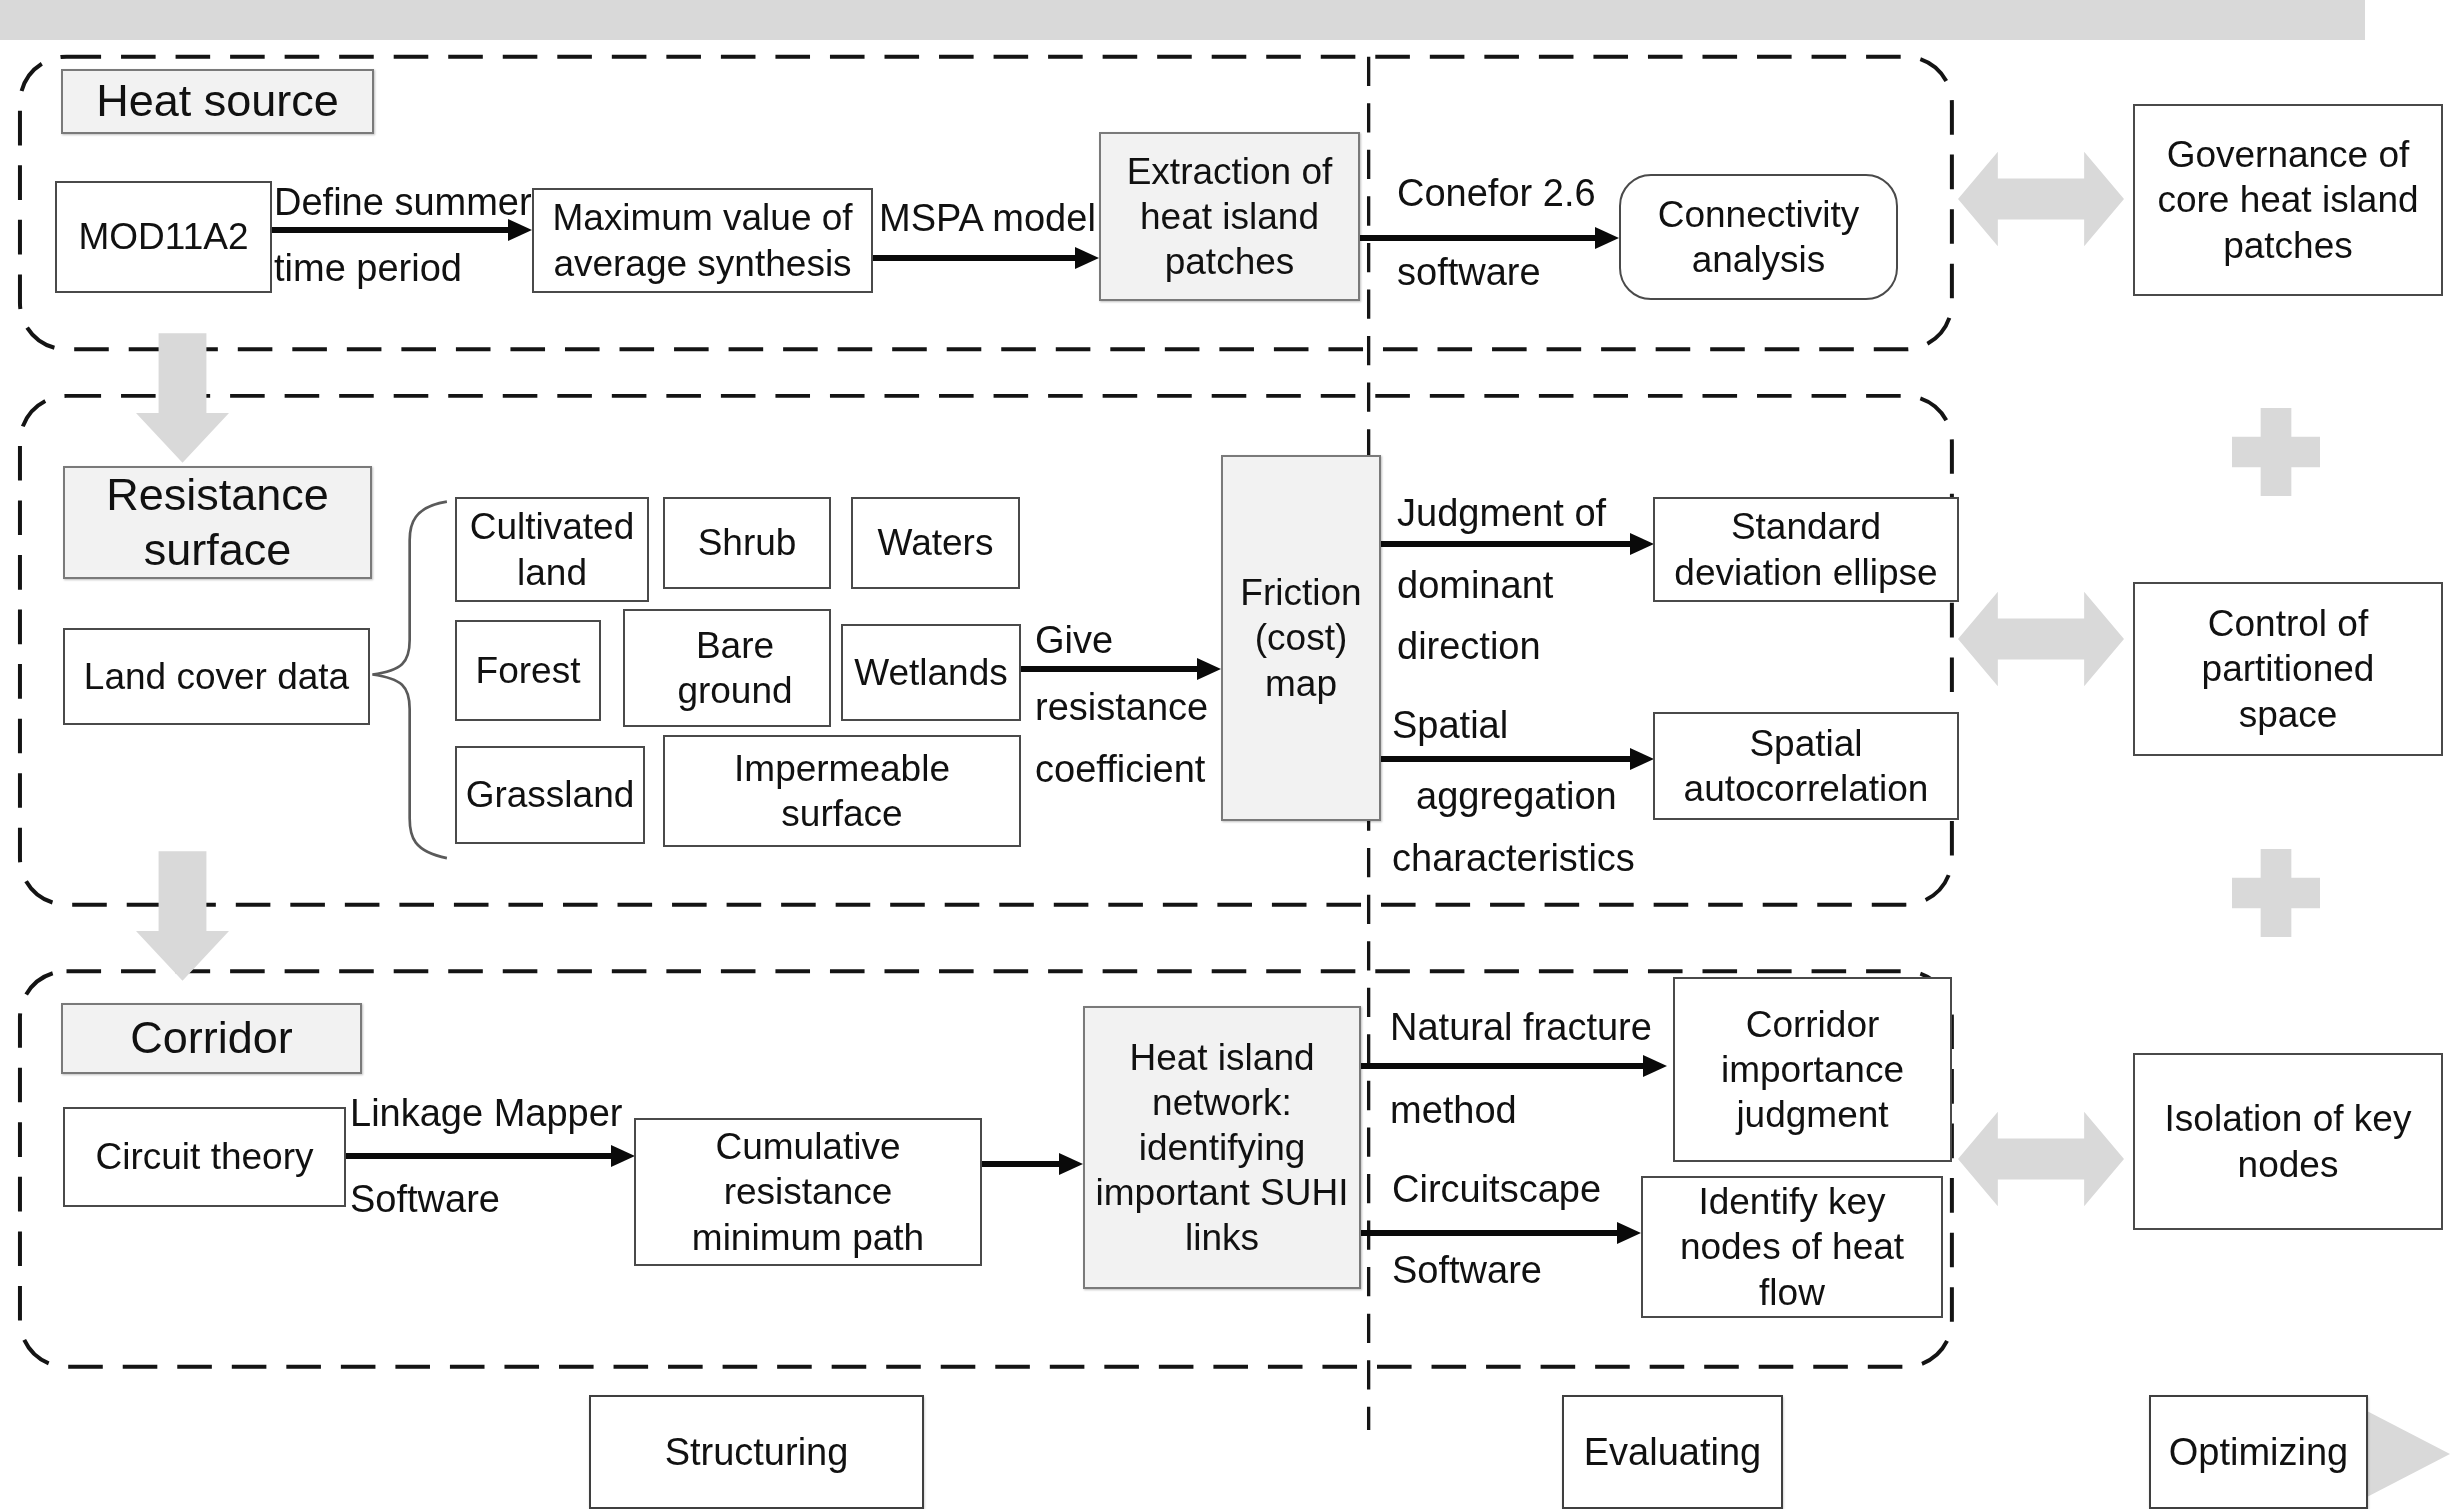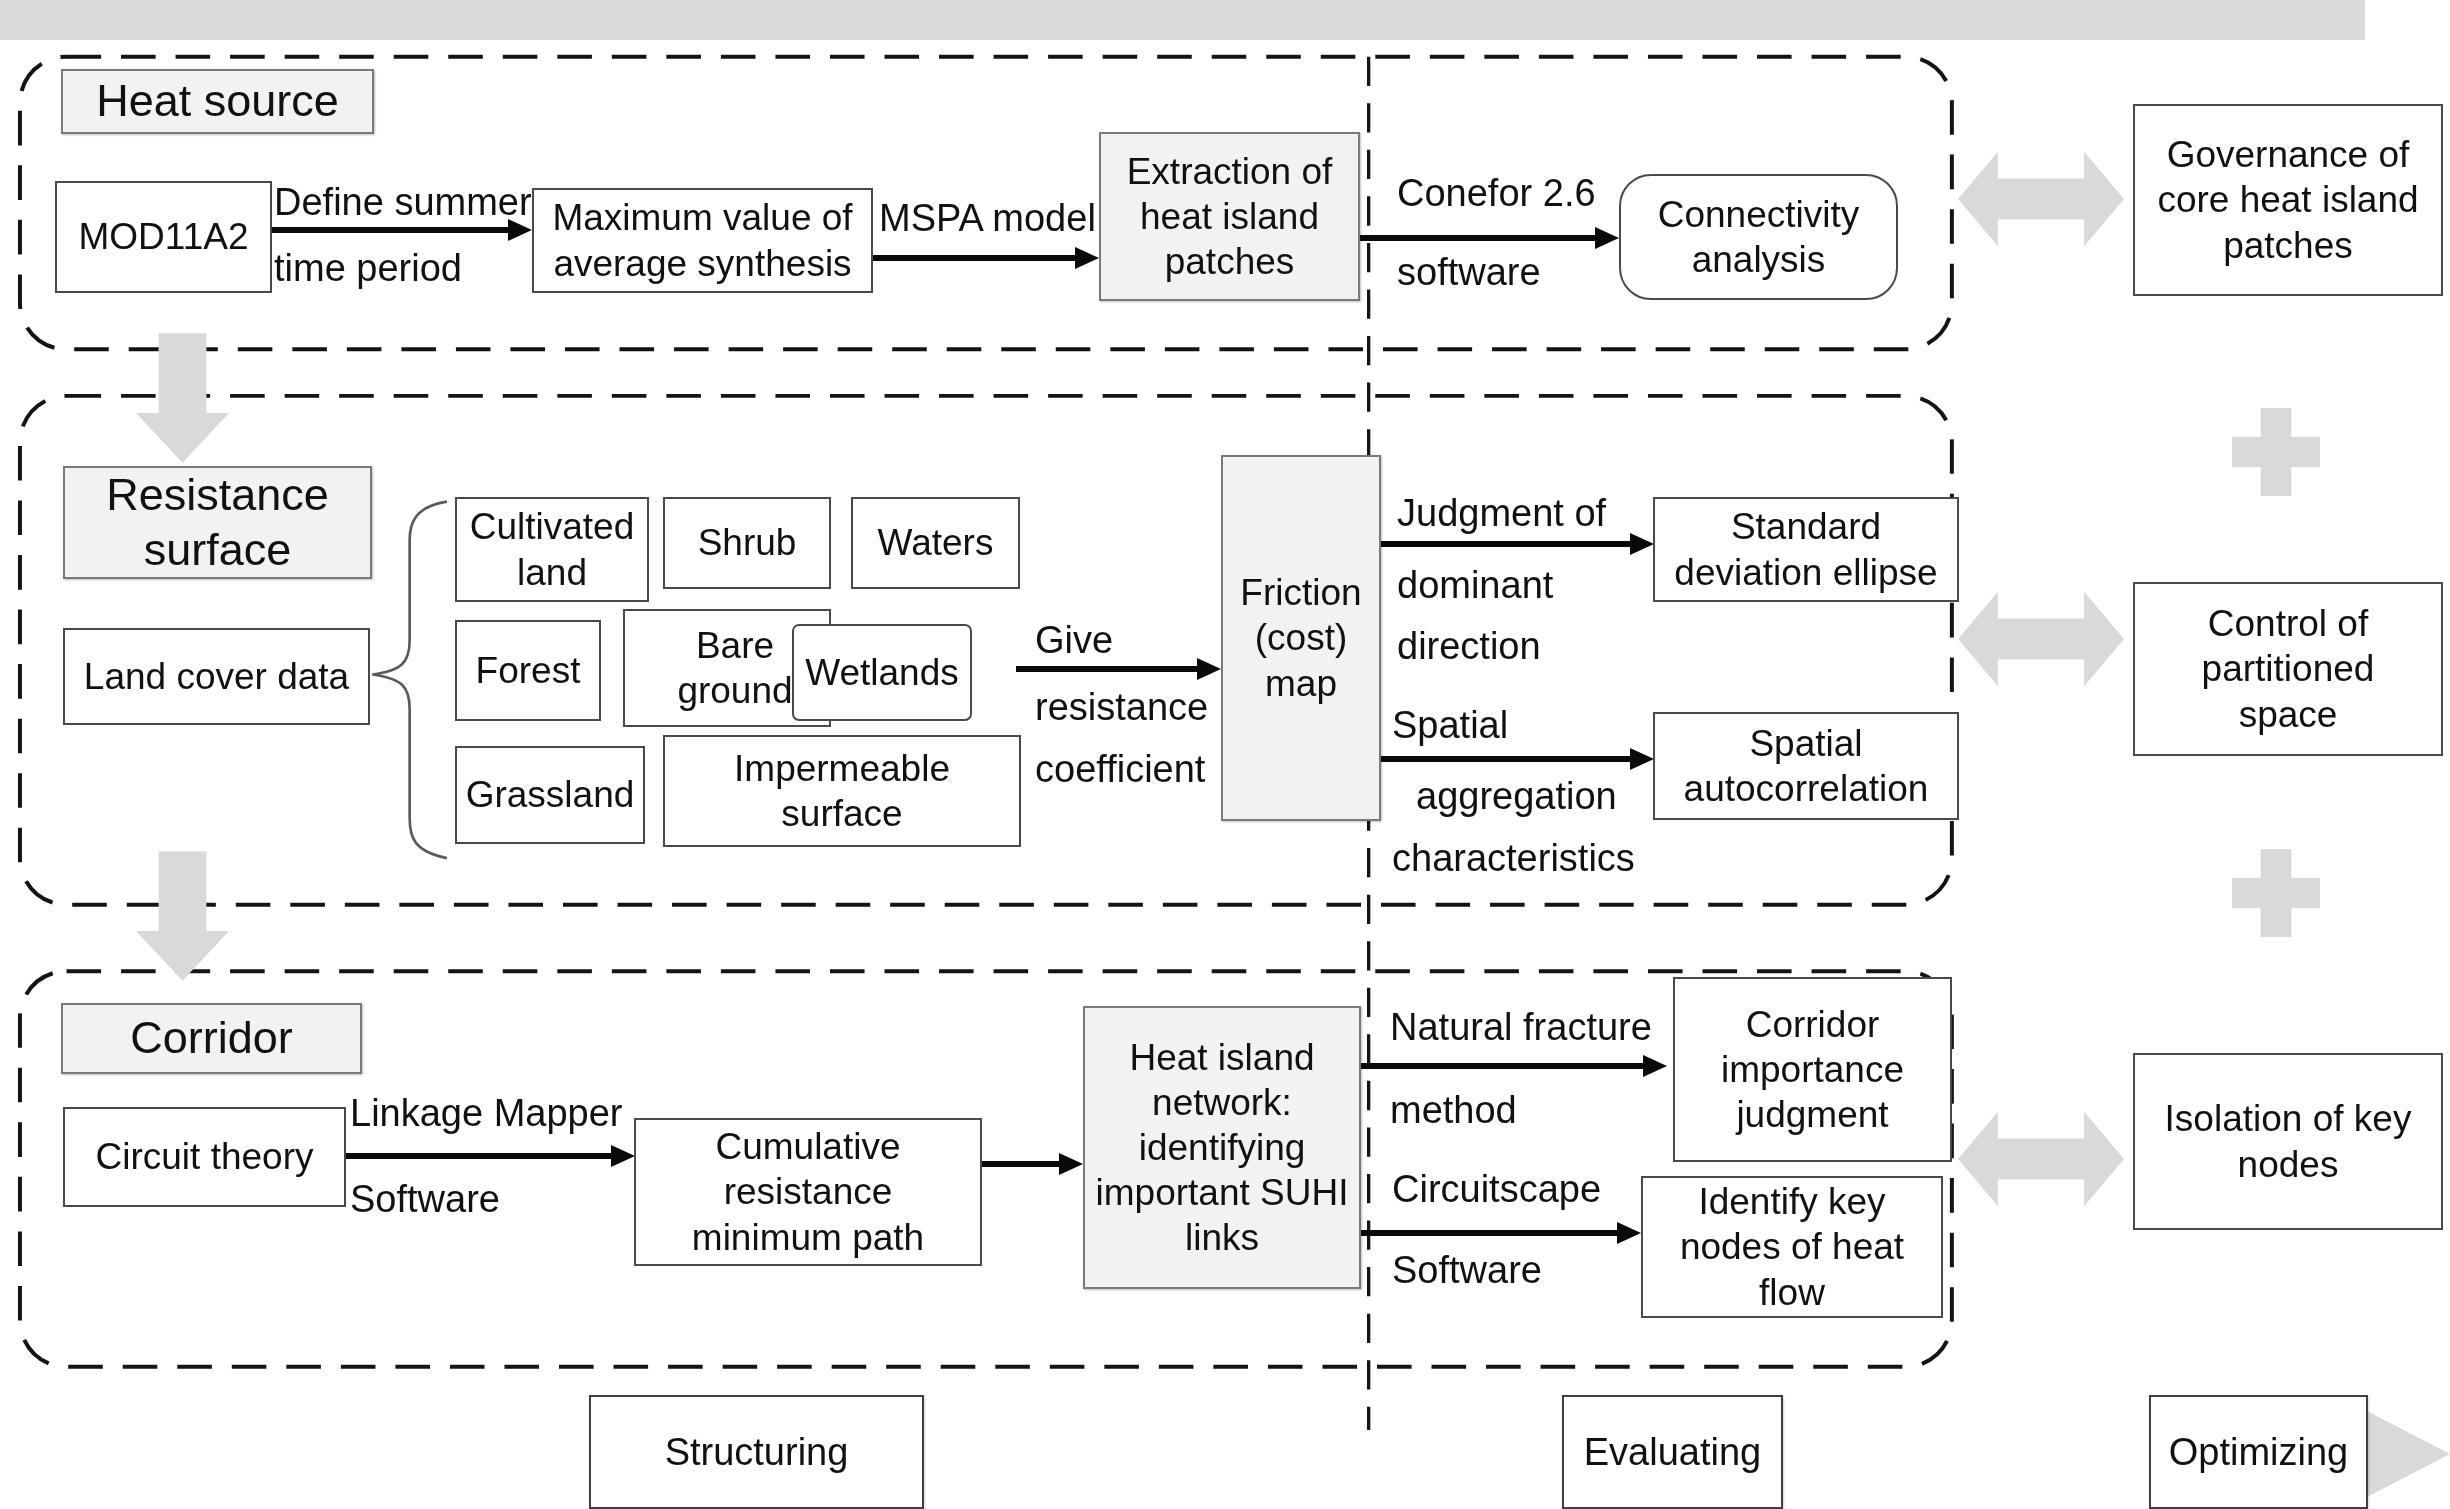--- a/index.html
+++ b/index.html
@@ -99,21 +99,21 @@
 surface</div>
   <div class="box" style="left:63px;top:628px;width:303px;height:93px;">Land cover data</div>
 
   <div class="box" style="left:455px;top:497px;width:190px;height:101px;">Cultivated
 land</div>
   <div class="box" style="left:663px;top:497px;width:164px;height:88px;">Shrub</div>
   <div class="box" style="left:851px;top:497px;width:165px;height:88px;">Waters</div>
   <div class="box" style="left:455px;top:620px;width:142px;height:97px;">Forest</div>
   <div class="box" style="left:623px;top:609px;width:188px;height:114px;padding-left:16px;">Bare
 ground</div>
-  <div class="box" style="left:792px;top:624px;width:176px;height:93px;border-radius:7px;">Wetlands</div>
+  <div class="box" style="left:841px;top:624px;width:176px;height:93px;">Wetlands</div>
   <div class="box" style="left:455px;top:746px;width:186px;height:94px;">Grassland</div>
   <div class="box" style="left:663px;top:735px;width:354px;height:108px;">Impermeable
 surface</div>
 
   <div class="albl" style="left:1035px;top:619px;">Give</div>
   <div class="harrow" style="left:1016px;top:666px;width:182px;"></div>
   <div class="albl" style="left:1035px;top:686px;">resistance</div>
   <div class="albl" style="left:1035px;top:748px;">coefficient</div>
 
   <div class="box shaded" style="left:1221px;top:455px;width:156px;height:362px;">Friction

